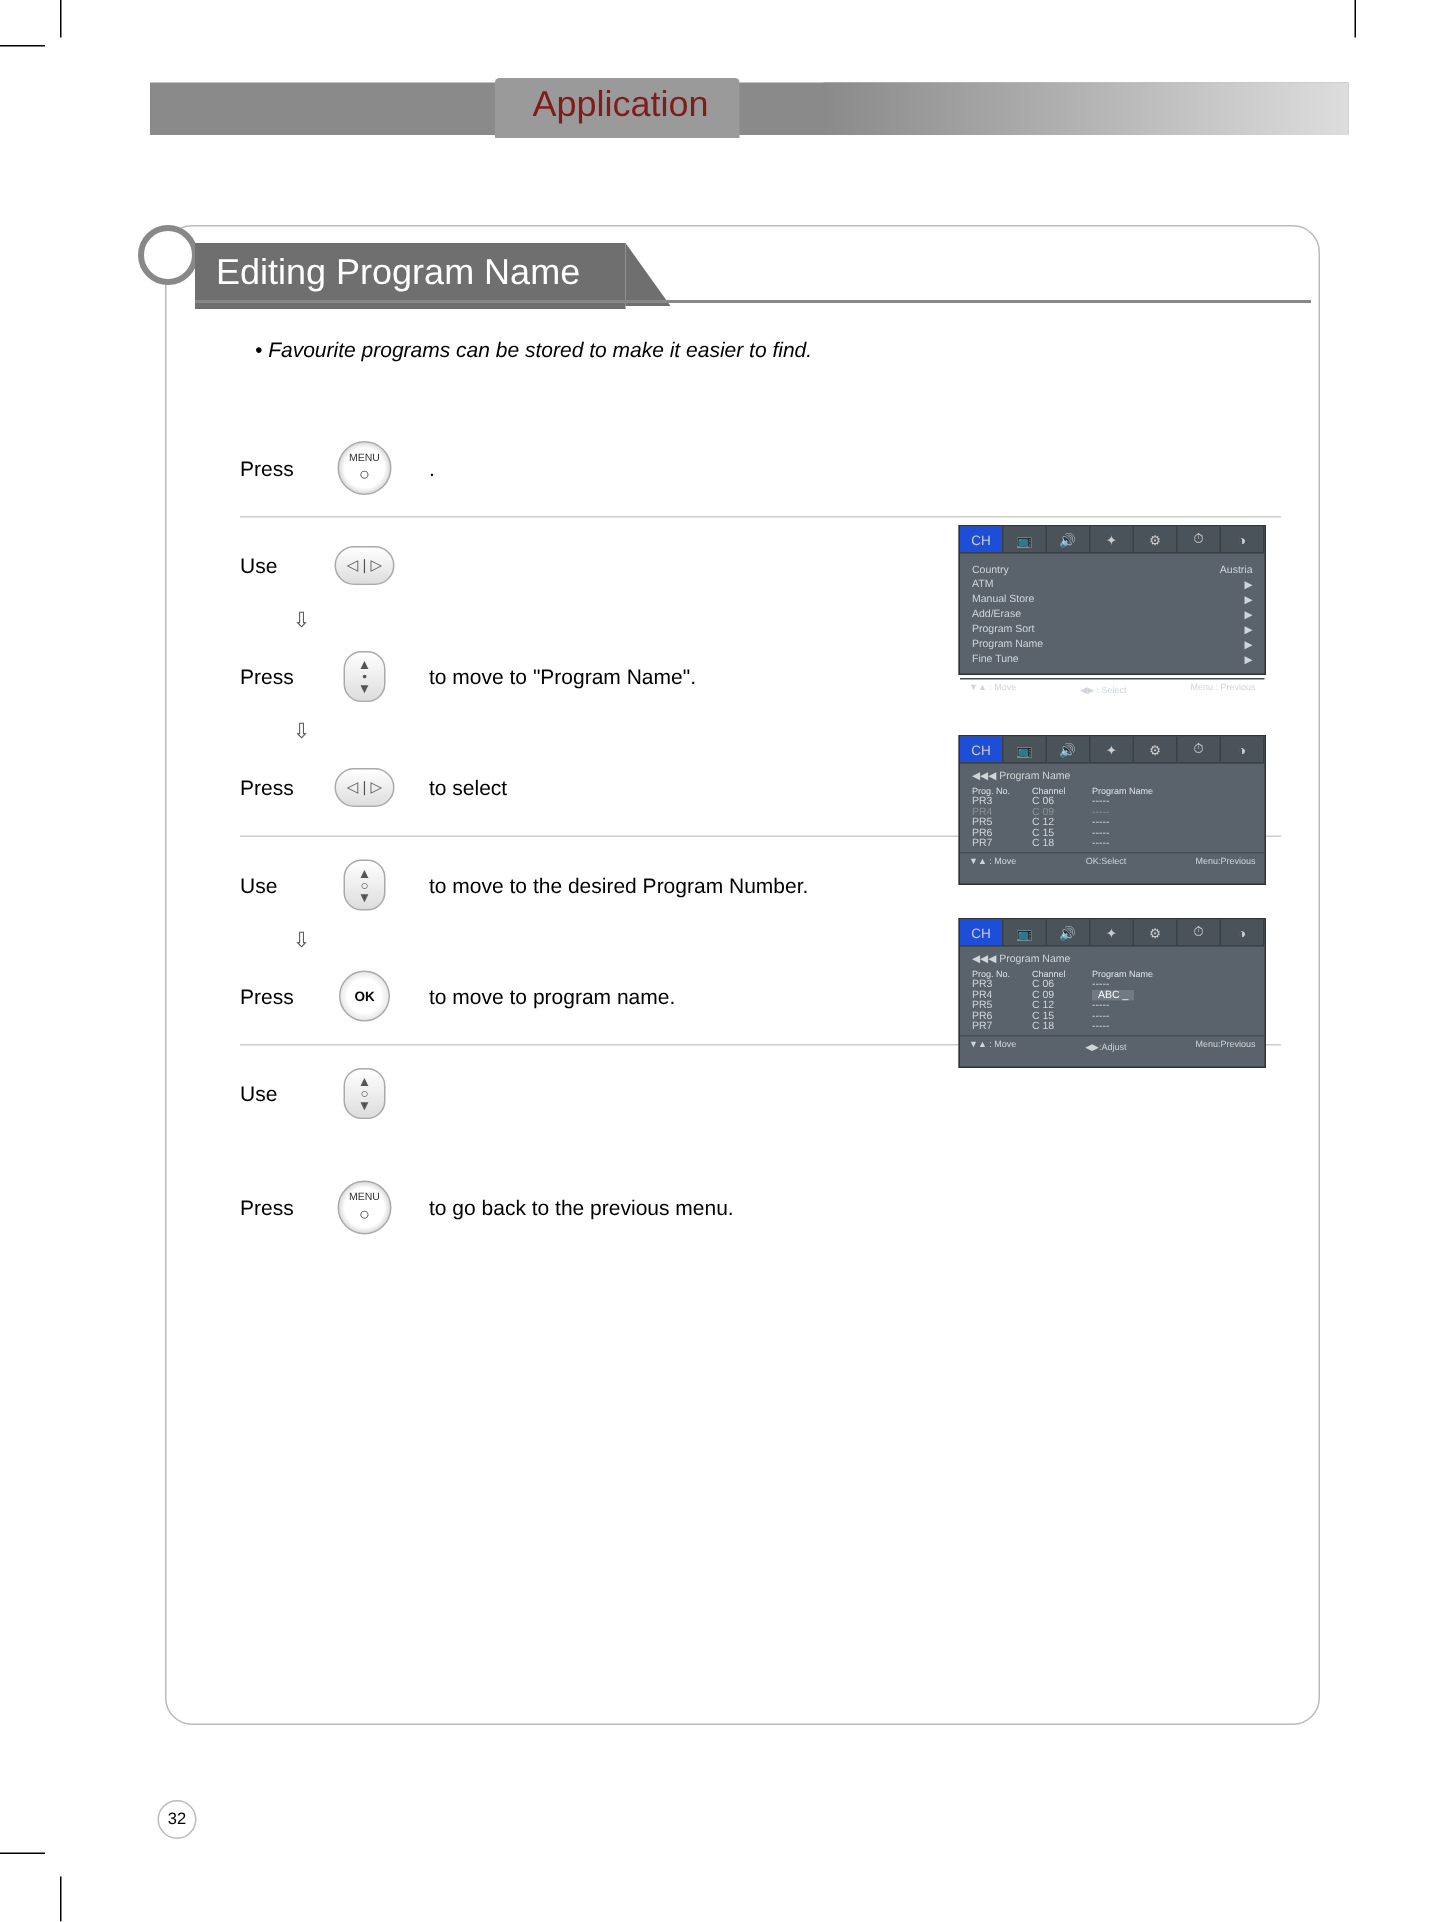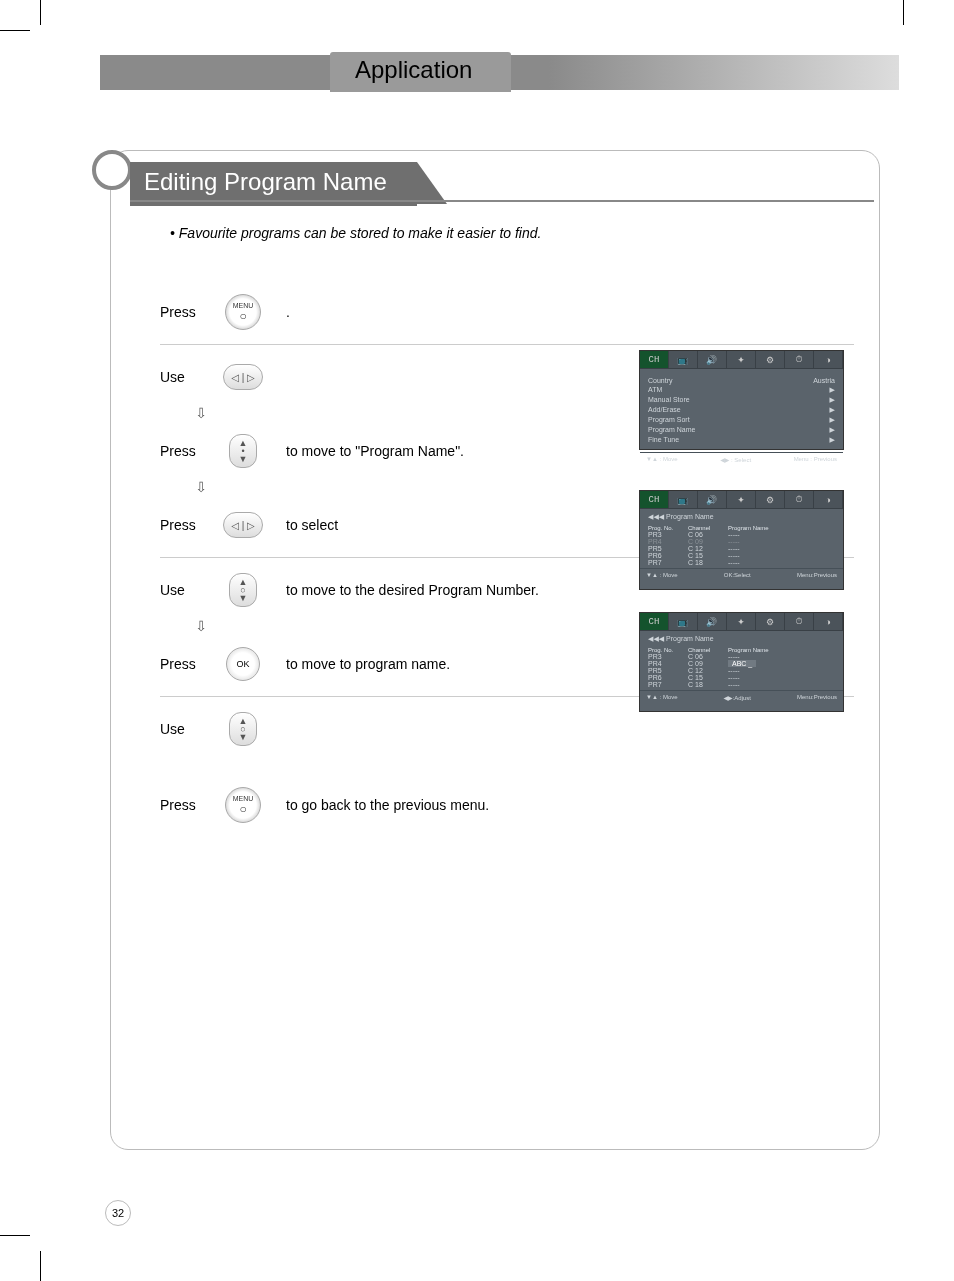--- a/index.html
+++ b/index.html
@@ -25,22 +25,22 @@
     right: 55px;
     height: 35px;
     background: #8a8a8a;
     border-radius: 0 0 0 0;
   }
   .header-bar-inner {
     position:absolute;
     left:230px;
     top:-3px;
     background:#9a9a9a;
-    padding:4px 39px 8px 25px;
-    color:#000000;
+    padding:4px 21px 8px 25px;
+    color:#7f1d1d;
     font-size:24px;
     border-radius:3px 3px 0 0;
     text-align:center;
   }
   .header-bar-right {
     position:absolute;
     right:0; top:0; bottom:0;
     width:350px;
     background:linear-gradient(to right,#8a8a8a,#ddd);
   }
@@ -143,21 +143,21 @@
     font-size:9px; color:#555;
     flex-direction:column;
     line-height:8px;
   }
   .ok-btn {
     width:34px; height:34px;
     border-radius:50%;
     border:1px solid #aaa;
     background:radial-gradient(circle,#fff 50%,#ddd 80%);
     display:flex; align-items:center; justify-content:center;
-    font-size:9px; font-weight:normal;
+    font-size:9px; font-weight:bold;
   }
   .down-arrow {
     text-align:center; height:18px; font-size:14px; color:#555;
     margin-left:18px;
     width:46px;
   }
   .divider { border-top:1px solid #ccc; margin:4px 0 4px 0; }
   .step-desc { flex:1; }
   .tv-icon {
     display:inline-block;
@@ -188,21 +188,21 @@
     height:18px;
     display:flex;
     background:#4b535a;
     border-bottom:1px solid #394046;
   }
   .osd-tab {
     flex:1; border-right:1px solid #394046;
     display:flex; align-items:center; justify-content:center;
     font-size:9px; color:#ccc;
   }
-  .osd-tab.active { background:#14532d;font-family:Liberation Mono, monospace; }
+  .osd-tab.active { background:#1d4ed8; }
   .osd-body { padding:6px 8px; }
   .osd-line { display:flex; justify-content:space-between; margin:2px 0; }
   .osd-footer { display:flex; justify-content:space-between; padding:3px 6px; font-size:6px; border-top:1px solid #465058; }
   .osd1 { top:350px; right:110px; height:100px; }
   .osd2 { top:490px; right:110px; height:100px; }
   .osd3 { top:612px; right:110px; height:100px; }
   .osd-sub { font-size:7px; padding:4px 8px 2px; }
   .osd-table { padding:2px 8px; }
   .osd-th { display:flex; font-size:6px; color:#dde3e8; }
   .osd-th span:nth-child(1){ width:40px; }

